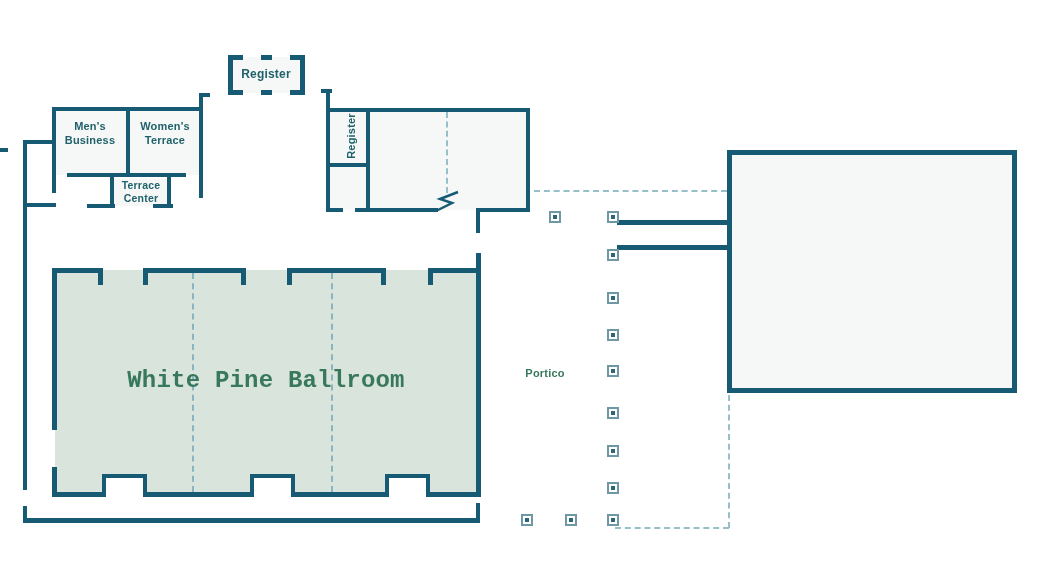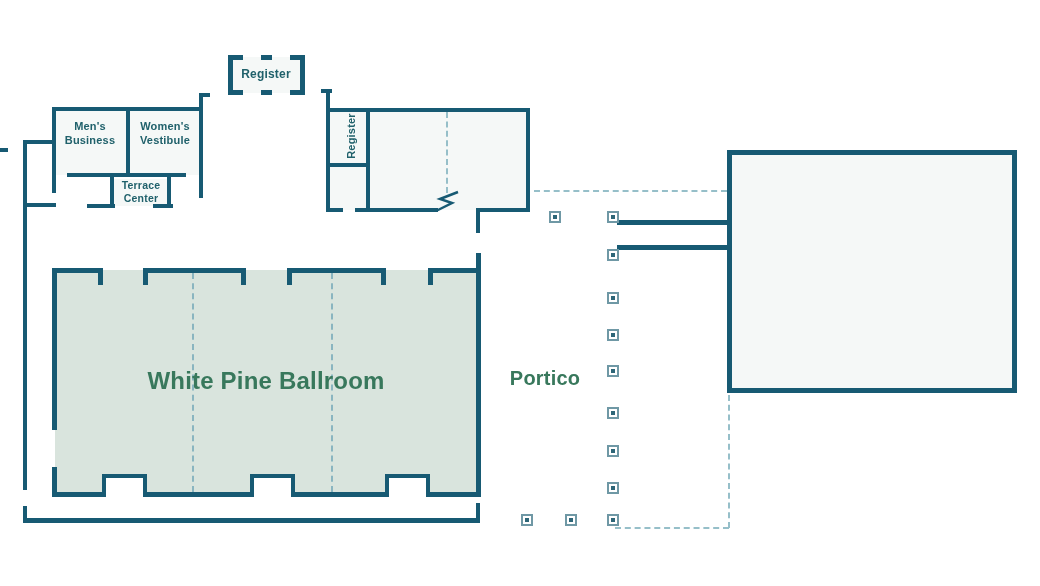--- a/index.html
+++ b/index.html
@@ -137,19 +137,19 @@
     </div>
   <div class="pillar" style="left:565px;top:514px;">
       <i></i>
     </div>
   <div class="pillar" style="left:521px;top:514px;">
       <i></i>
     </div>
 
   <div class="lbl" style="left:229px;top:67px;width:74px;font-size:12px;">Register</div>
   <div class="lbl" style="left:56px;top:119px;width:68px;font-size:11px;line-height:14px;">Men's Business</div>
-  <div class="lbl" style="left:127px;top:119px;width:76px;font-size:11px;line-height:14px;">Women's Vestibule</div>
+  <div class="lbl" style="left:127px;top:119px;width:76px;font-size:11px;line-height:14px;">Women's Terrace</div>
   <div class="lbl" style="left:112px;top:179px;width:58px;font-size:10.5px;line-height:13px;">Terrace Center</div>
   <div class="lbl rot" style="left:325px;top:130px;width:52px;font-size:11px;">Register</div>
-  <div class="lbl green" style="left:101px;top:367px;width:330px;font-size:24px;">White Pine Ballroom</div>
-  <div class="lbl green" style="left:505px;top:367px;width:80px;font-size:20px;">Portico</div>
+  <div class="lbl green" style="left:101px;top:367px;width:330px;font-size:24px;font-family:Liberation Mono, monospace;">White Pine Ballroom</div>
+  <div class="lbl green" style="left:505px;top:367px;width:80px;font-size:11px;">Portico</div>
 
 </div>
 
 </body></html>

